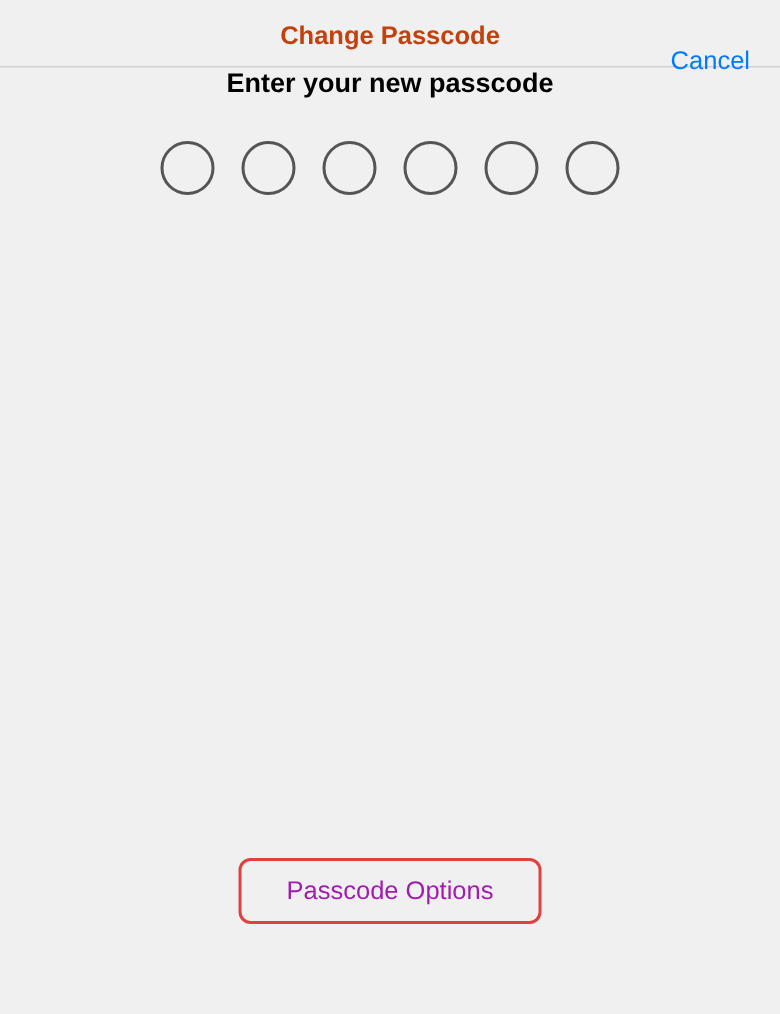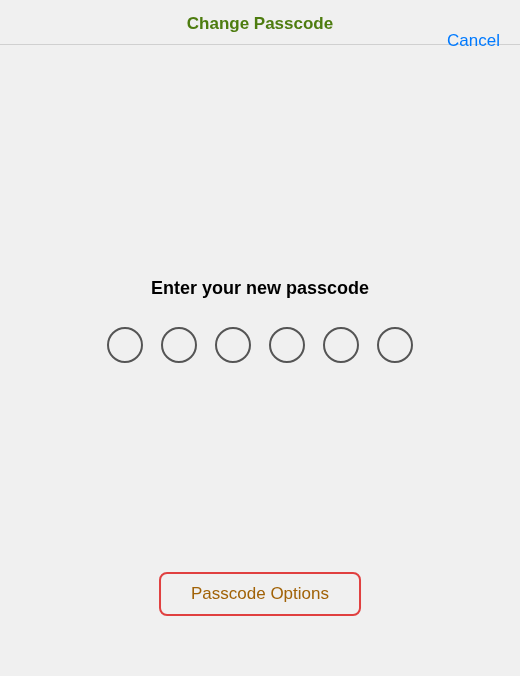--- a/index.html
+++ b/index.html
@@ -34,21 +34,21 @@
       justify-content: center;
       padding: 14px 20px 10px 20px;
       position: relative;
       border-bottom: 1px solid #d0d0d0;
       background-color: #f0f0f0;
     }
 
     .header-title {
       font-size: 17px;
       font-weight: 700;
-      color: #4d7c0f;
+      color: #c2410c;
       text-align: center;
     }
 
     .header-cancel {
       position: absolute;
       right: 20px;
       font-size: 17px;
       font-weight: 400;
       color: #007aff;
       cursor: pointer;
@@ -58,21 +58,21 @@
       margin-top: 34px;
     }
 
     
     .main-content {
       flex: 1;
       width: 100%;
       display: flex;
       flex-direction: column;
       align-items: center;
-      justify-content: center;
+      justify-content: flex-start;
       padding-bottom: 80px;
     }
 
     .prompt-text {
       font-size: 18px;
       font-weight: 700;
       color: #000;
       margin-bottom: 28px;
     }
 
@@ -98,21 +98,21 @@
       bottom: 60px;
       left: 50%;
       transform: translateX(-50%);
     }
 
     .options-button {
       padding: 10px 30px;
       border: 2px solid #e04040;
       border-radius: 8px;
       background: transparent;
-      color: #a16207;
+      color: #a21caf;
       font-size: 17px;
       font-weight: 500;
       cursor: pointer;
       white-space: nowrap;
     }
   </style>
 </head>
 <body>
 
 <div class="container">

